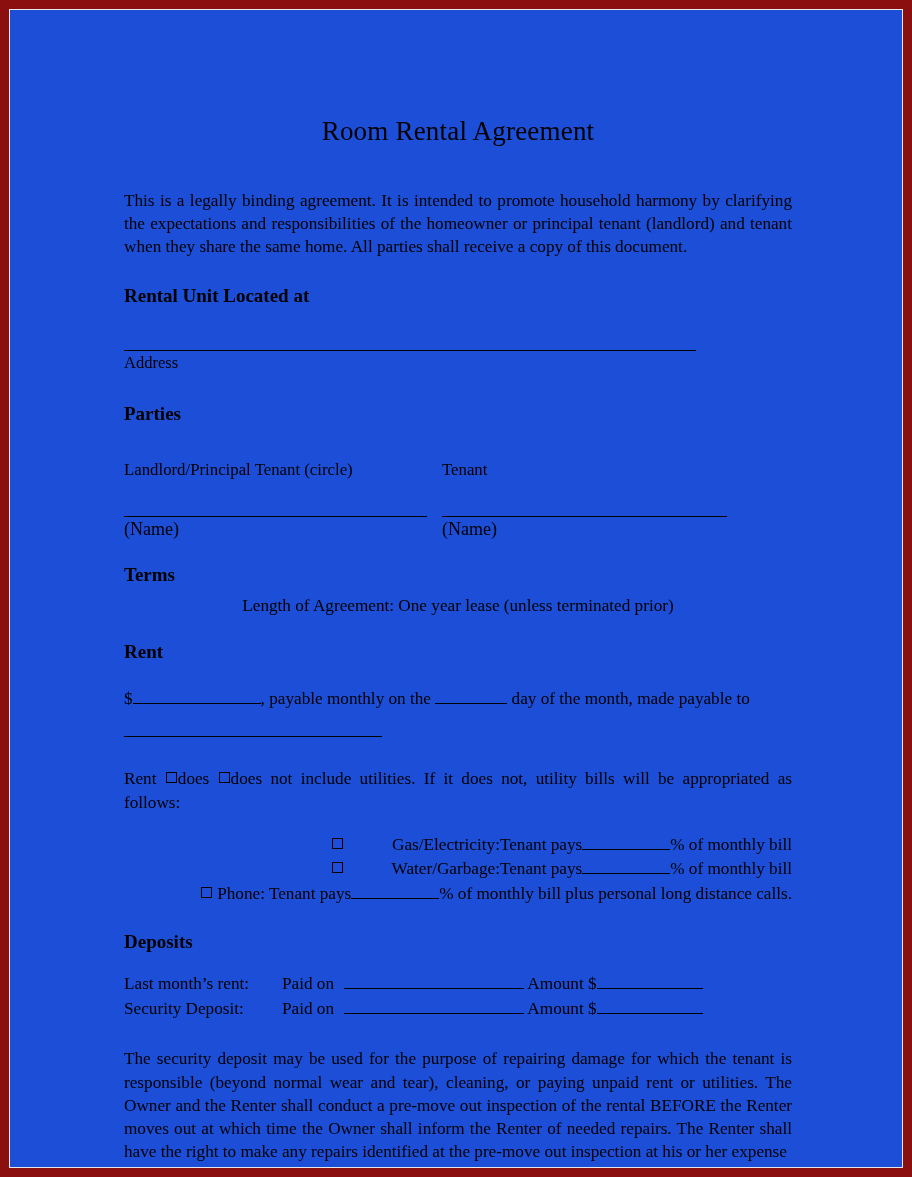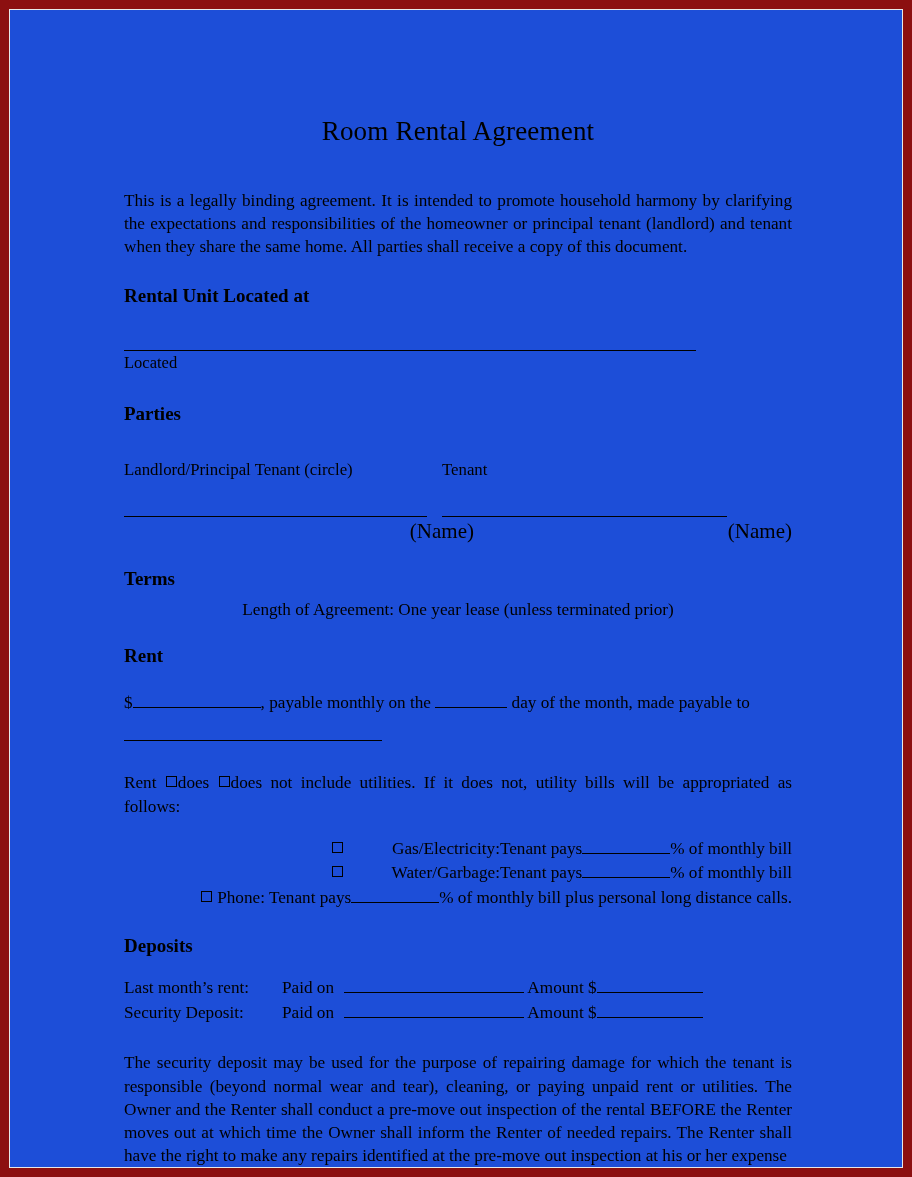--- a/index.html
+++ b/index.html
@@ -75,23 +75,22 @@
   }
   .parties-rules .r {
     border-bottom: 1px solid #000;
     height: 0;
   }
   .r-landlord { width: 303px; }
   .gap-between { width: 15px; }
   .r-tenant { width: 285px; }
   .parties-caps {
     display: flex;
-    font-size: 21px;
+    font-size: 18px;
     margin-top: 2px;
-    justify-content: flex-end;
   }
   .parties-caps .col1 { width: 318px; }
   .line-text {
     font-size: 17.2px;
     margin-top: 8px;
     line-height: 1.35;
     text-align: center;
   }
   .rent-line {
     font-size: 17.2px;
@@ -159,21 +158,21 @@
   <div class="page-inner">
     <div class="doc-body">
 
       <h1 class="doc-title">Room Rental Agreement</h1>
 
       <p class="intro">This is a legally binding agreement. It is intended to promote household harmony by clarifying the expectations and responsibilities of the homeowner or principal tenant (landlord) and tenant when they share the same home. All parties shall receive a copy of this document.</p>
 
       <h2 class="section">Rental Unit Located at</h2>
 
       <div class="rule address-rule"></div>
-      <div class="caption">Located</div>
+      <div class="caption">Address</div>
 
       <h2 class="section" style="margin-top:30px;">Parties</h2>
 
       <div class="parties-head">
         <div class="col1">Landlord/Principal Tenant (circle)</div>
         <div>Tenant</div>
       </div>
 
       <div class="parties-rules">
         <div class="r r-landlord"></div>

